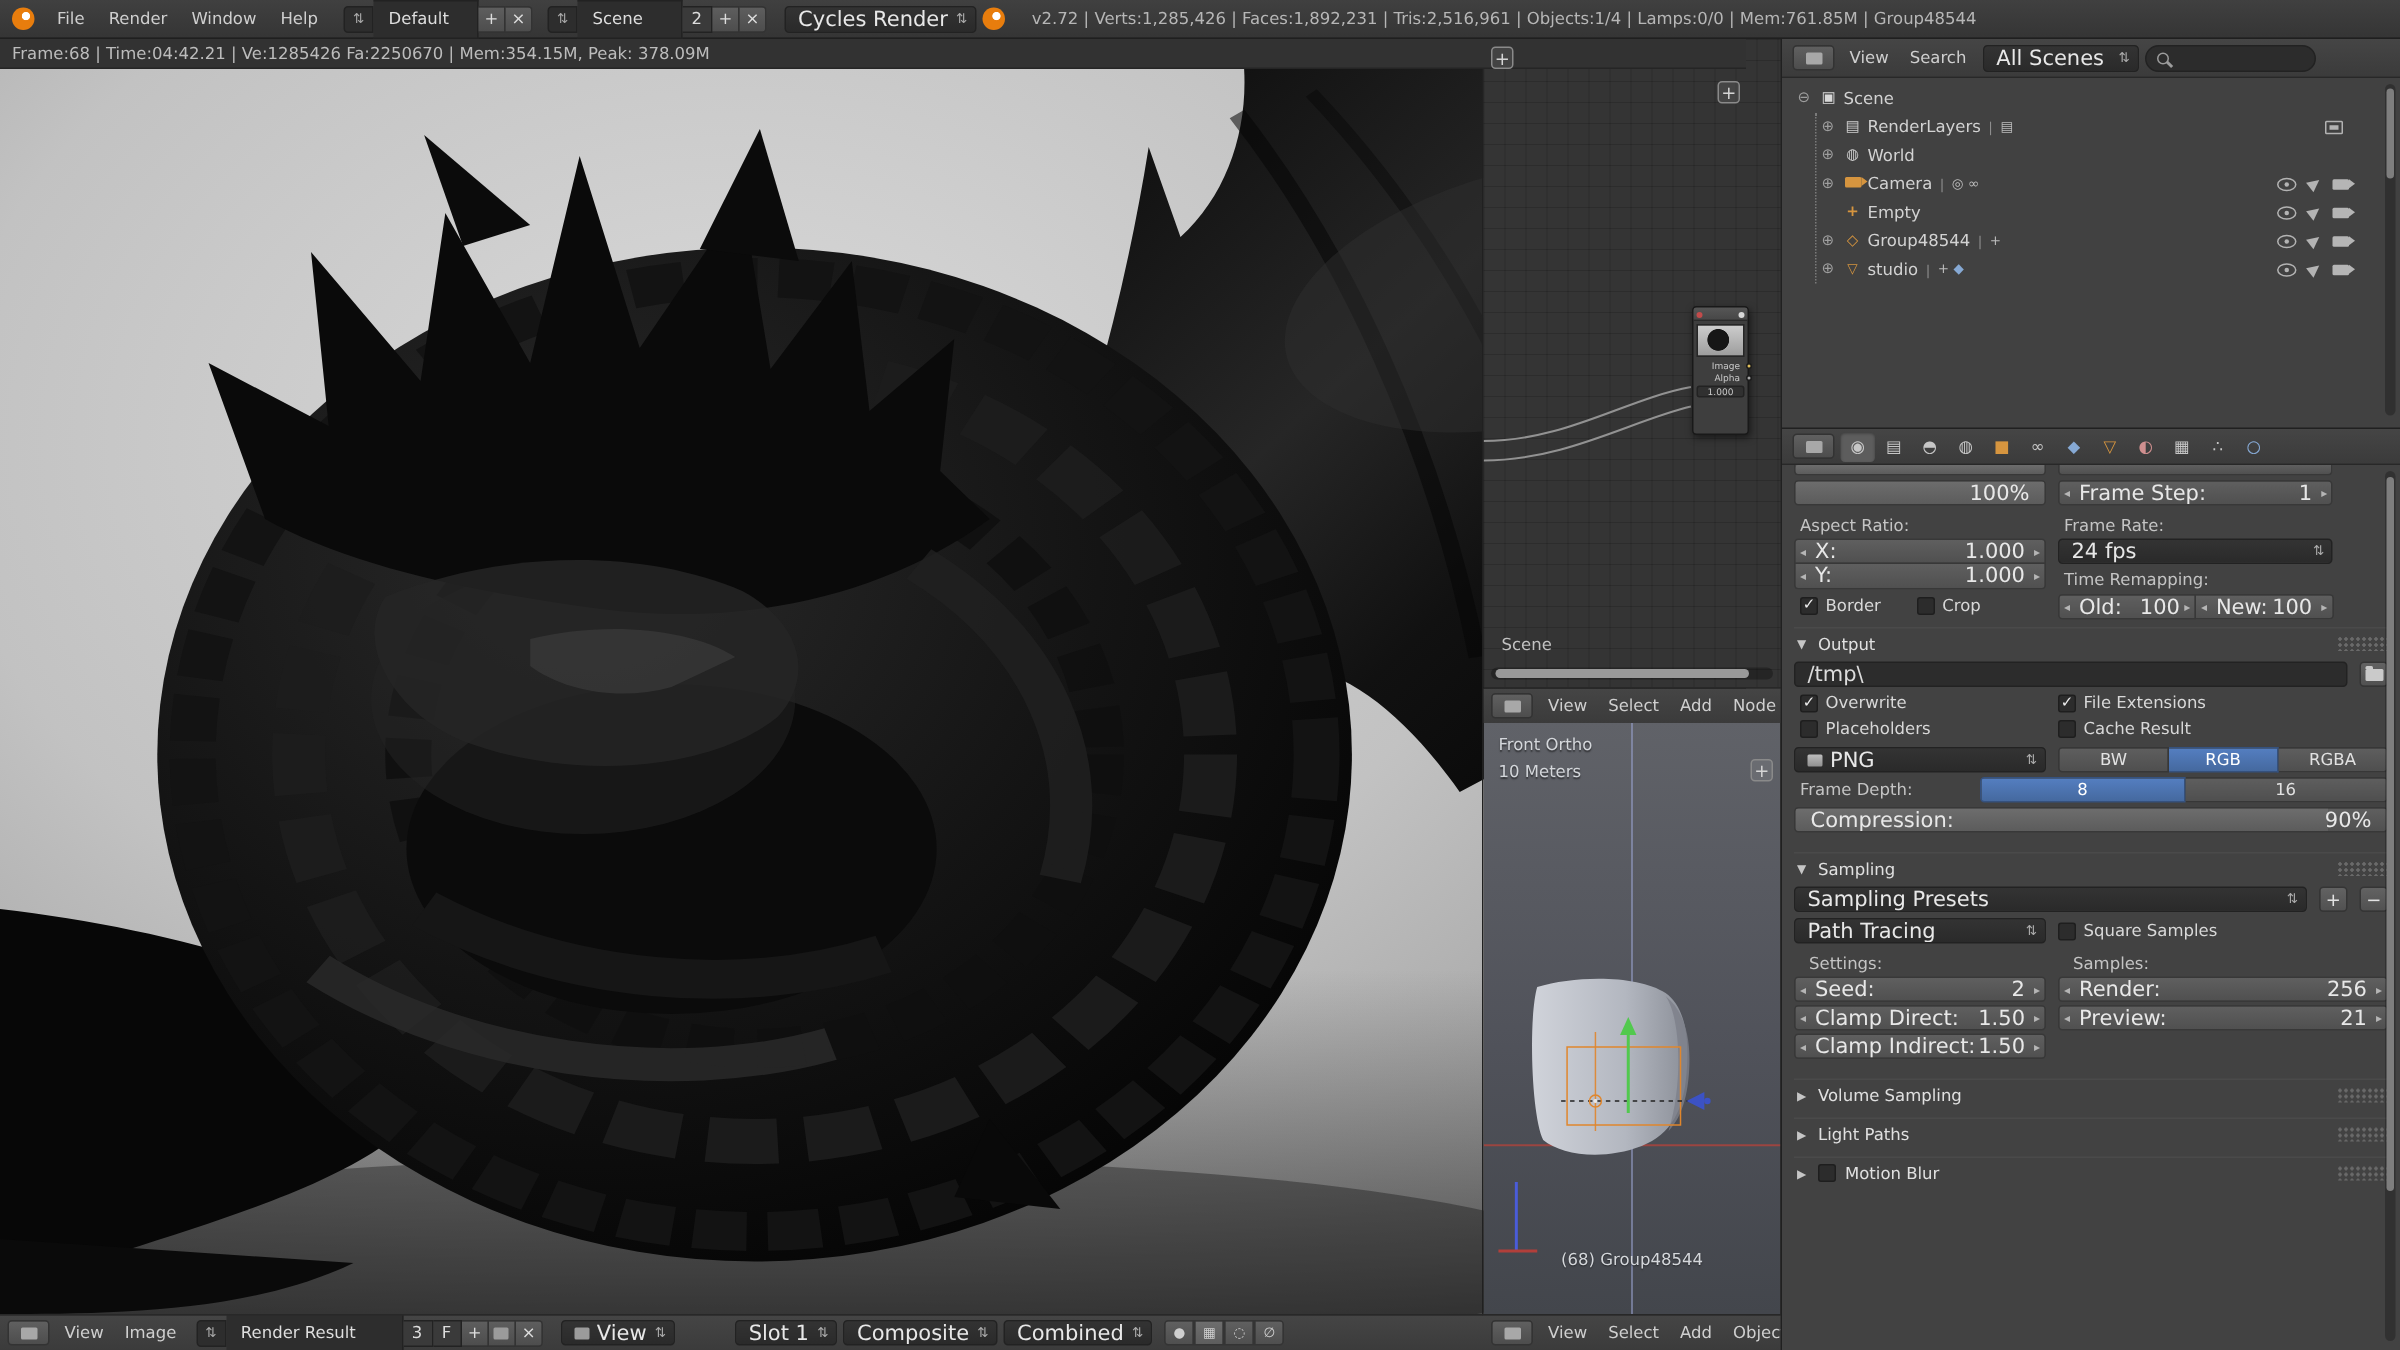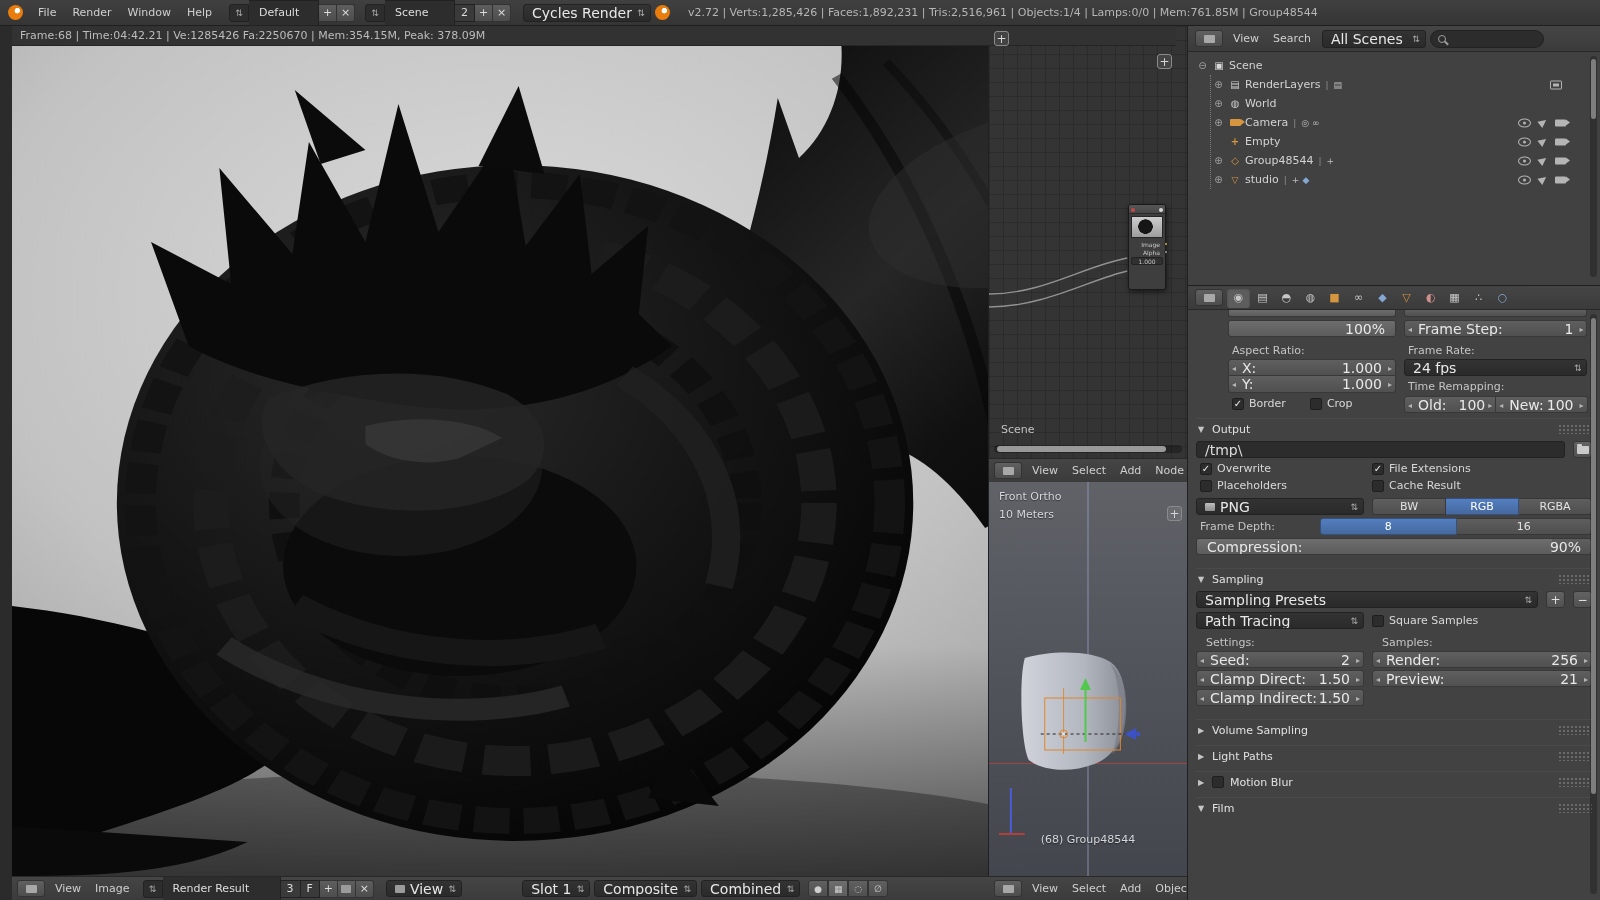--- a/index.html
+++ b/index.html
@@ -41,21 +41,21 @@
 .idfield{height:18px;display:inline-flex;align-items:center;background:#2d2d2d;border:1px solid #222;border-left:none;padding:12px 10px;color: #dedede;min-width:70px;}
 .usercount{height:18px;display:inline-flex;align-items:center;background:#3a3a3a;border:1px solid #222;border-left:none;padding:0 6px;color:#ddd;}
 .idbtn{width:18px;height:18px;background:linear-gradient(#5e5e5e,#4d4d4d);border:1px solid #333;border-left:none;display:inline-flex;align-items:center;justify-content:center;color:#ddd;}
 .idbtn:last-child{border-radius:0 3px 3px 0;}
 .idbtn.plus::after{content:"+";font-size:11px;}
 .idbtn.x::after{content:"×";font-size:11px;}
 .engine{margin-left:10px;height:18px;min-width:116px;}
 .stats{margin-left:10px;color:#b6b6b6;white-space:nowrap;}
 
 
-.left-col{position:absolute;left:12px;top:26px;width:1164px;bottom:0;}
+.left-col{position:absolute;left:0;top:26px;width:1164px;bottom:0;}
 .mid-col{position:absolute;left:988px;top:26px;width:200px;bottom:0;border-left:1px solid #202020;border-right:1px solid #202020;}
 .right-col{position:absolute;left:1188px;top:26px;width:412px;bottom:0;background:#424242;}
 .area-hdr{position:absolute;left:0;right:0;bottom:0;height:24px;background:linear-gradient(#454545,#3b3b3b);border-top:1px solid #282828;display:flex;align-items:center;padding:0 2px;overflow:hidden;z-index:4;}
 
 
 .info-bar{position:absolute;left:0;top:0;right:0;height:20px;background:#323232;border-bottom:1px solid #252525;display:flex;align-items:center;padding:0 8px;color:#bcbcbc;z-index:3;}
 .render-area{position:absolute;left:0;top:20px;right:0;bottom:24px;overflow:hidden;background:#8a8a8a;}
 .render-svg{width:100%;height:100%;display:block;}
 .ie-hdr .menu{height:17px;}
 .mi-ico{width:10px;height:8px;background:#9b9b9b;border-radius:1px;margin-right:5px;flex:0 0 10px;}
@@ -139,21 +139,21 @@
 .t-object::after{content:"■";color:#d6953f;}
 .t-constr::after{content:"∞";}
 .t-mod::after{content:"◆";color:#86a9d4;}
 .t-data::after{content:"▽";color:#d6953f;}
 .t-mat::after{content:"◐";color:#cf8f8f;}
 .t-tex::after{content:"▦";}
 .t-part::after{content:"∴";}
 .t-phys::after{content:"○";color:#86a9d4;}
 .props-body{position:absolute;left:0;top:24px;right:0;bottom:0;overflow:hidden;}
 .ptop{display:flex;gap:8px;padding:0 52px 0 8px;}
-.col-l{flex:0 0 168px;margin-left:32px;}
+.col-l{flex:0 0 168px;}
 .col-r{flex:1;}
 .plabel{color:#c4c4c4;padding-left:4px;height:14px;display:flex;align-items:center;}
 .ind{padding-left:10px;}
 .clip{height:7px !important;border-top:none;border-radius:0 0 3px 3px;}
 .clip::before,.clip::after{content:none !important;}
 .joined-top{border-radius:3px 3px 0 0;}
 .joined-bot{border-radius:0 0 3px 3px;border-top:none;}
 .pair{display:flex;}
 .pair .num{flex:1;}
 .joined-left{border-radius:3px 0 0 3px;gap:12px;}
@@ -279,21 +279,21 @@
         <span class="idbtn plus"></span>
         <span class="idbtn">
             <i class="mi-ico" style="margin:0;"></i>
           </span>
         <span class="idbtn x"></span>
       </div>
       <div class="menu" style="margin-left:12px;min-width:68px;">
         <i class="mi-ico"></i>
         <span>View</span>
       </div>
-      <div class="menu" style="margin-left:60px;min-width:64px;">
+      <div class="menu" style="margin-left:40px;min-width:64px;">
         <span>Slot 1</span>
       </div>
       <div class="menu" style="margin-left:4px;min-width:82px;">
         <span>Composite</span>
       </div>
       <div class="menu" style="margin-left:4px;min-width:78px;">
         <span>Combined</span>
       </div>
       <span style="display:inline-flex;margin-left:8px;">
         <span class="chbtn first">●</span>
@@ -683,27 +683,20 @@
           </div>
         </div>
         <div class="panel closed">
           <div class="phead">
             <span class="tri"></span>
             <i class="chk"></i>
             <span>Motion Blur</span>
             <span class="grip"></span>
           </div>
         </div>
-        <div class="panel open">
-          <div class="phead">
-            <span class="tri"></span>
-            <span>Film</span>
-            <span class="grip"></span>
-          </div>
-        </div>
       </div>
       <div class="vscroll" style="top:28px;bottom:6px;">
         <div class="vthumb" style="top:4px;height:82%;"></div>
       </div>
     </div>
   </div>
 
 </div>
 
 </body></html>

